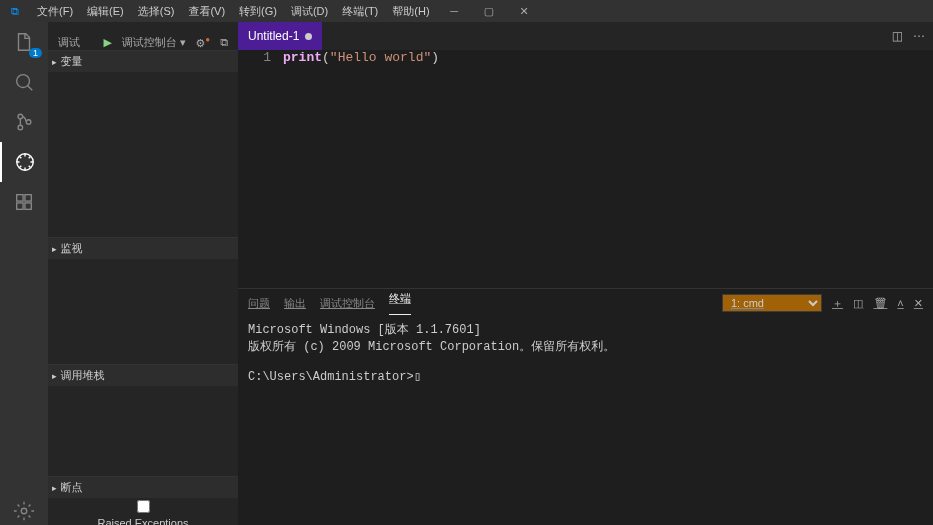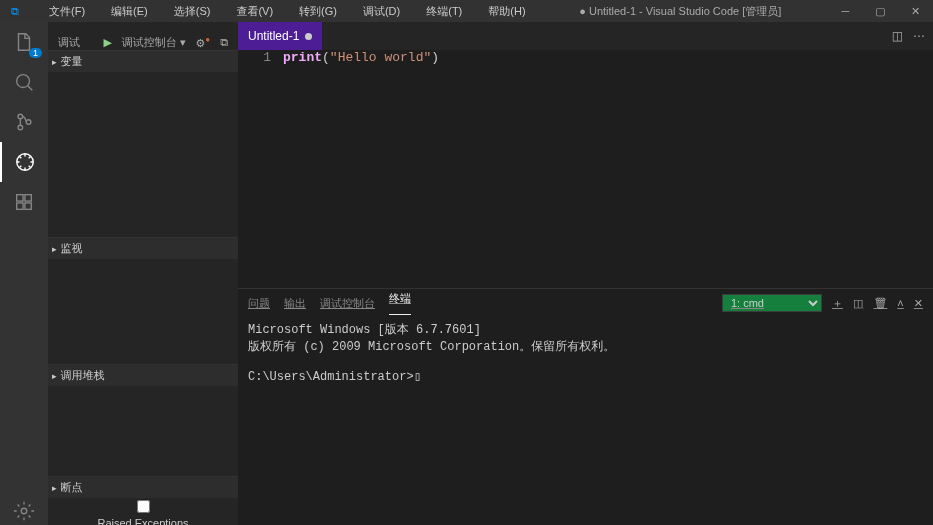--- a/index.html
+++ b/index.html
@@ -1,19 +1,19 @@
 <!DOCTYPE html>
 <html><head>
 <meta charset="utf-8">
 <style>
 * { margin: 0; padding: 0; box-sizing: border-box; }
 body { font-family: "Microsoft YaHei", "Segoe UI", sans-serif; font-size: 12px; background: #1e1e1e; color: #ccc; width: 933px; height: 525px; overflow: hidden; display: flex; flex-direction: column; }
 .title-bar { height: 22px; background: #323233; display: flex; align-items: center; color: #ccc; font-size: 11px; }
 .title-bar .vscode-icon { width: 30px; text-align: center; color: #0098ff; }
-.title-bar .menu-item { padding: 0 7px; cursor: default; margin-left: 12px; }
+.title-bar .menu-item { padding: 0 7px; cursor: default; }
 .title-bar .title-center { flex: 1; text-align: center; color: #aaa; }
 .title-bar .win-controls { display: flex; }
 .title-bar .win-btn { width: 35px; height: 22px; text-align: center; line-height: 22px; color: #aaa; }
 .main-area { flex: 1; display: flex; }
 .activity-bar { width: 48px; background: #333333; display: flex; flex-direction: column; align-items: center; }
 .activity-bar .act-icon { width: 48px; height: 40px; display: flex; align-items: center; justify-content: center; color: #858585; position: relative; }
 .activity-bar .act-icon.active { color: #fff; border-left: 2px solid #fff; }
 .activity-bar .act-icon svg { width: 22px; height: 22px; stroke: currentColor; fill: none; stroke-width: 1.5; }
 .badge { position: absolute; bottom: 4px; right: 6px; background: #007acc; color: #fff; font-size: 9px; border-radius: 8px; padding: 0 4px; min-width: 12px; text-align: center; }
 .activity-bar .spacer { flex: 1; }
@@ -35,38 +35,37 @@
 .tabs-row .tab-actions { margin-left: auto; display: flex; align-items: center; gap: 10px; padding-right: 8px; color: #aaa; }
 .editor-body { flex: 1; display: flex; font-family: Consolas, "Courier New", monospace; font-size: 13px; color: #ccc; position: relative; }
 .gutter { width: 45px; text-align: right; padding-right: 12px; color: #858585; }
 .code-line { white-space: pre; }
 .code-line .fn { color: #f0abfc; font-weight: bold; }
 .code-line .str { color: #ce9178; }
 .panel { height: 243px; border-top: 1px solid #333; background: #1e1e1e; display: flex; flex-direction: column; }
 .panel-tabs { height: 28px; display: flex; align-items: center; padding: 0 10px; gap: 14px; font-size: 11px; color: #888; text-decoration: underline; }
 .panel-tabs .ptab.active { color: #eee; border-bottom: 1px solid #eee; padding-bottom: 8px; }
 .panel-tabs .ptab-right { margin-left: auto; display: flex; align-items: center; gap: 10px; color: #aaa; }
-.panel-select { background: #15803d; color: #ccc; border: 1px solid #3c3c3c; padding: 1px 4px; font-size: 11px; width: 100px; }
+.panel-select { background: #a16207; color: #ccc; border: 1px solid #3c3c3c; padding: 1px 4px; font-size: 11px; width: 100px; }
 .terminal-body { flex: 1; padding: 4px 10px; font-family: Consolas, "Courier New", monospace; font-size: 12px; color: #ccc; white-space: pre-wrap; }
 svg { display: block; }
 </style>
 </head>
 <body>
 
 <div class="title-bar">
   <div class="vscode-icon">⧉</div>
   <div class="menu-item">文件(F)</div>
   <div class="menu-item">编辑(E)</div>
   <div class="menu-item">选择(S)</div>
   <div class="menu-item">查看(V)</div>
   <div class="menu-item">转到(G)</div>
   <div class="menu-item">调试(D)</div>
   <div class="menu-item">终端(T)</div>
   <div class="menu-item">帮助(H)</div>
-  <div class="title-center">● Untitled-1 - Visual Studio Code [管理员]</div>
   <div class="win-controls">
     <div class="win-btn">─</div>
     <div class="win-btn">▢</div>
     <div class="win-btn">✕</div>
   </div>
 </div>
 
 <div class="main-area">
   <div class="activity-bar">
     <div class="act-icon">
@@ -182,19 +181,19 @@
         <span class="ptab active">终端</span>
         <div class="ptab-right">
           <select class="panel-select"><option>1: cmd</option></select>
           <span>＋</span>
           <span>◫</span>
           <span>🗑</span>
           <span>˄</span>
           <span>✕</span>
         </div>
       </div>
-      <div class="terminal-body"><span>Microsoft Windows [版本 6.7.7601]</span>
+      <div class="terminal-body"><span>Microsoft Windows [版本 1.1.7601]</span>
 <span>版权所有 (c) 2009 Microsoft Corporation。保留所有权利。</span>
 
 <span>C:\Users\Administrator&gt;</span>▯</div>
     </div>
   </div>
 </div>
 
 </body></html>

